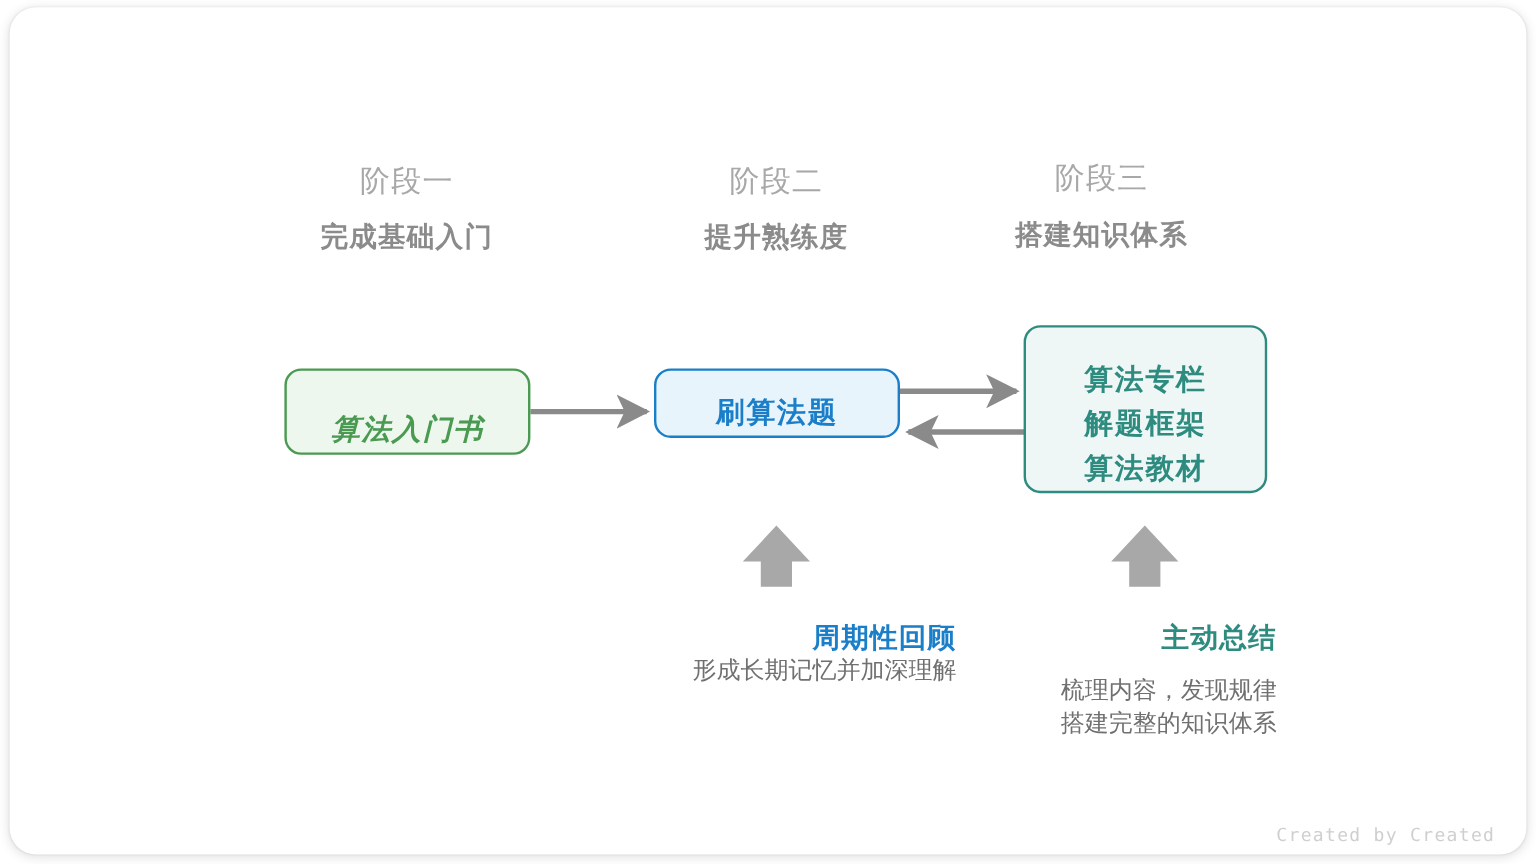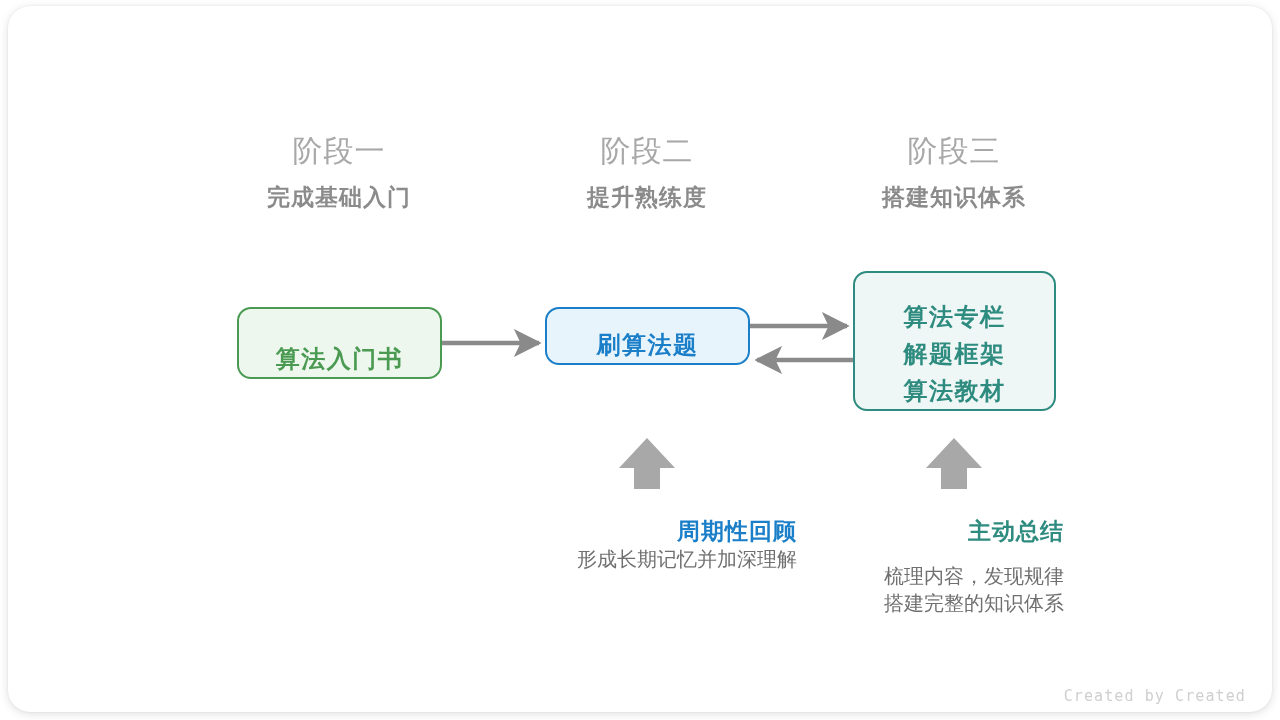--- a/index.html
+++ b/index.html
@@ -25,21 +25,21 @@
 
   #stage { position: absolute; left: 0; top: 0; width: 1280px; height: 720px; }
 
   
   .stage-head {
     position: absolute;
     text-align: center;
     width: 260px;
   }
   .stage-head .num {
-    font-size: 30px;
+    font-size: 25px;
     color: #a8a8a8;
     letter-spacing: 1px;
     line-height: 30px;
     white-space: nowrap;
   }
   .stage-head .sub {
     font-size: 23px;
     font-weight: bold;
     color: #8b8b8b;
     letter-spacing: 1px;
@@ -128,27 +128,27 @@
     <div class="stage-head" style="left:201px; top:130px;">
       <div class="num">阶段一</div>
       <div class="sub">完成基础入门</div>
     </div>
 
     <div class="stage-head" style="left:509px; top:130px;">
       <div class="num">阶段二</div>
       <div class="sub">提升熟练度</div>
     </div>
 
-    <div class="stage-head" style="left:816px; top:130px;">
+    <div class="stage-head" style="left:780px; top:130px;font-family:Liberation Mono, monospace;">
       <div class="num">阶段三</div>
       <div class="sub">搭建知识体系</div>
     </div>
 
     <div class="node" style="left:229px; top:301px; width:205px; height:72px; border-color:#4a9a52; background:#eef7ee;">
-      <div class="line" style="color:#4a9a52;">算法入门书</div>
+      <div class="line" style="color:#4a9a52;font-style:italic;">算法入门书</div>
     </div>
 
     <div class="node" style="left:537px; top:301px; width:205px; height:58px; border-color:#1a7fc8; background:#e8f4fc;">
       <div class="line" style="color:#1a7fc8;">刷算法题</div>
     </div>
 
     <div class="node" style="left:845px; top:265px; width:203px; height:140px; border-color:#2e8b7f; background:#eef7f5;">
       <div class="line" style="color:#2e8b7f;">算法专栏</div>
       <div class="line" style="color:#2e8b7f;">解题框架</div>
       <div class="line" style="color:#2e8b7f;">算法教材</div>

